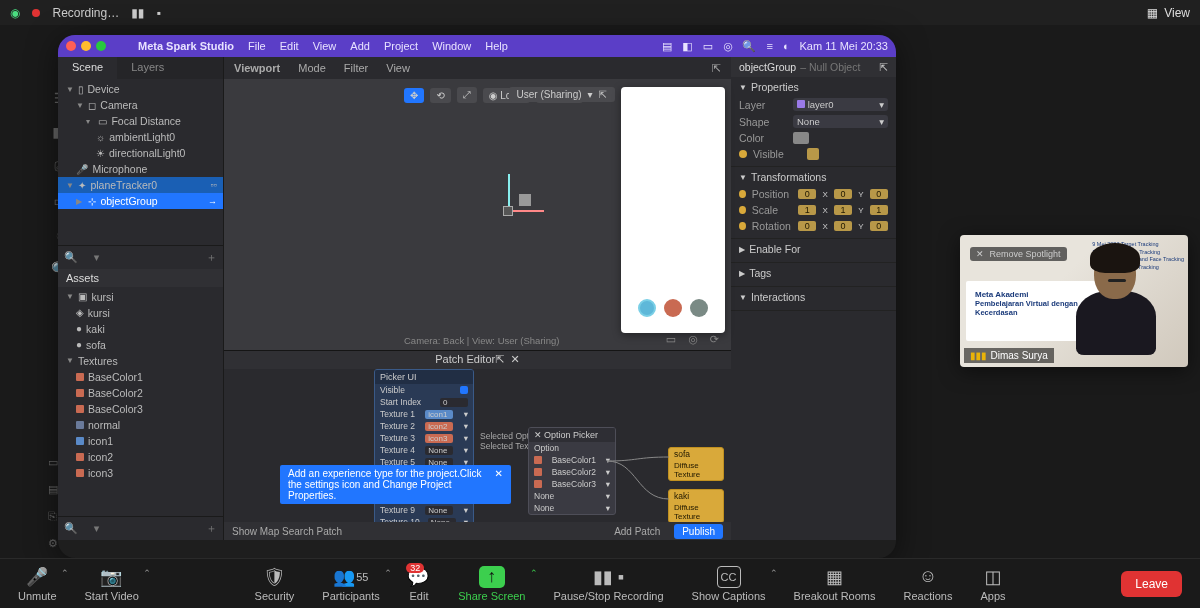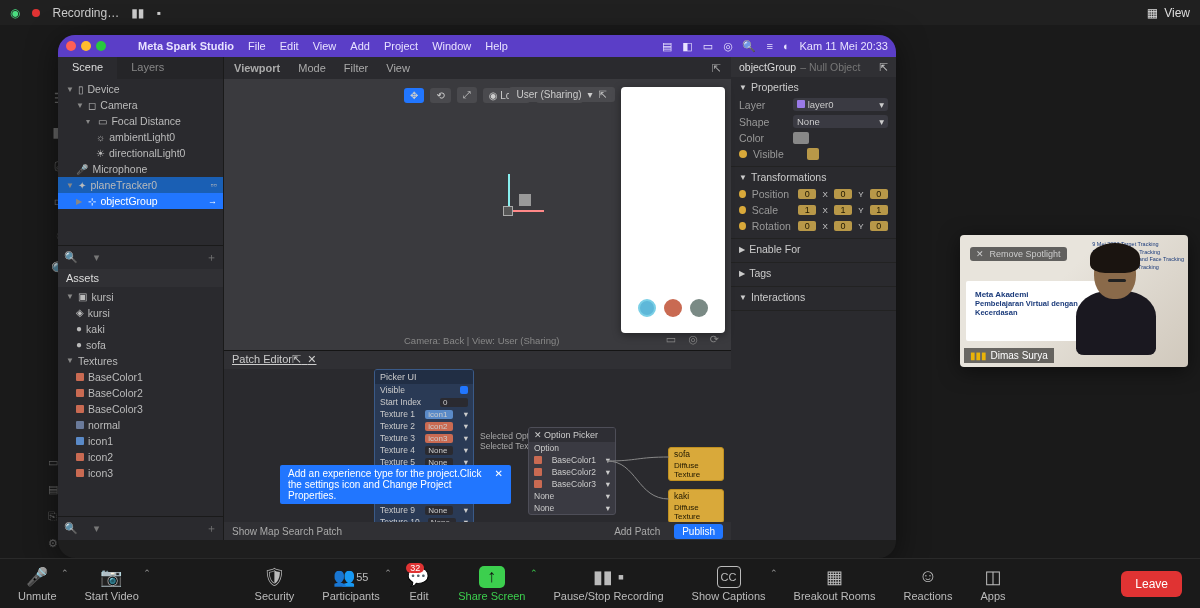--- a/index.html
+++ b/index.html
@@ -75,21 +75,21 @@
 .d-blue{background:#5eb8d9;border:2px solid #7acfe6;} .d-red{background:#c96a52;} .d-gray{background:#7a8a85;}
 .gizmo { position:absolute; left:255px; top:95px; width:60px; height:60px; }
 .gizmo .v{position:absolute;left:29px;top:0;width:2px;height:38px;background:#8ee;}
 .gizmo .h{position:absolute;left:29px;top:36px;width:36px;height:2px;background:#f88;}
 .gizmo .c{position:absolute;left:24px;top:32px;width:10px;height:10px;border:1px solid #aaa;background:#555;}
 .gizmo .box{position:absolute;left:40px;top:20px;width:12px;height:12px;background:#999;}
 .vp-label { position:absolute; bottom:4px; left:180px; font-size:9.5px; color:#888; }
 
 
 .patch-editor { height:190px; background:#2a2a2e; border-top:1px solid #151515; position:relative; }
-.patch-head { height:18px; padding:2px 8px; font-size:11px; background:#303034; display:flex; justify-content:flex-start;text-decoration:underline; }
+.patch-head { height:18px; padding:2px 8px; font-size:11px; background:#303034; display:flex; justify-content:center; }
 .patch-canvas { position:relative; height:calc(100% - 36px); }
 .patch-node { position:absolute; background:#3a3a42; border:1px solid #4e4e58; border-radius:3px; font-size:9px; }
 .patch-node.blue { background:#2a3a55; border-color:#3a5a88; }
 .patch-node .nhead { padding:2px 5px; font-size:9px; background:rgba(0,0,0,0.2); }
 .patch-node .nrow { padding:1px 5px; display:flex; justify-content:space-between; align-items:center; gap:5px; font-size:8.5px; }
 .patch-node .nrow .val { background:#2a2a30; padding:0 3px; min-width:28px; border-radius:2px; font-size:8px; }
 .patch-yellow { background:#d9a93a; color:#201800; border:1px solid #c09020; }
 .hint-bar { position:absolute; bottom:18px; left:56px; right:220px; background:#2176ff; color:#fff; padding:3px 8px; font-size:10px; border-radius:2px; display:flex; justify-content:space-between; }
 .patch-foot { position:absolute; bottom:0; left:0; right:0; height:18px; background:#303034; display:flex; align-items:center; padding:0 8px; font-size:10px; color:#aaa; justify-content:space-between; }
 .publish{background:#2176ff;color:#fff;padding:2px 8px;border-radius:3px;font-size:10px;}

